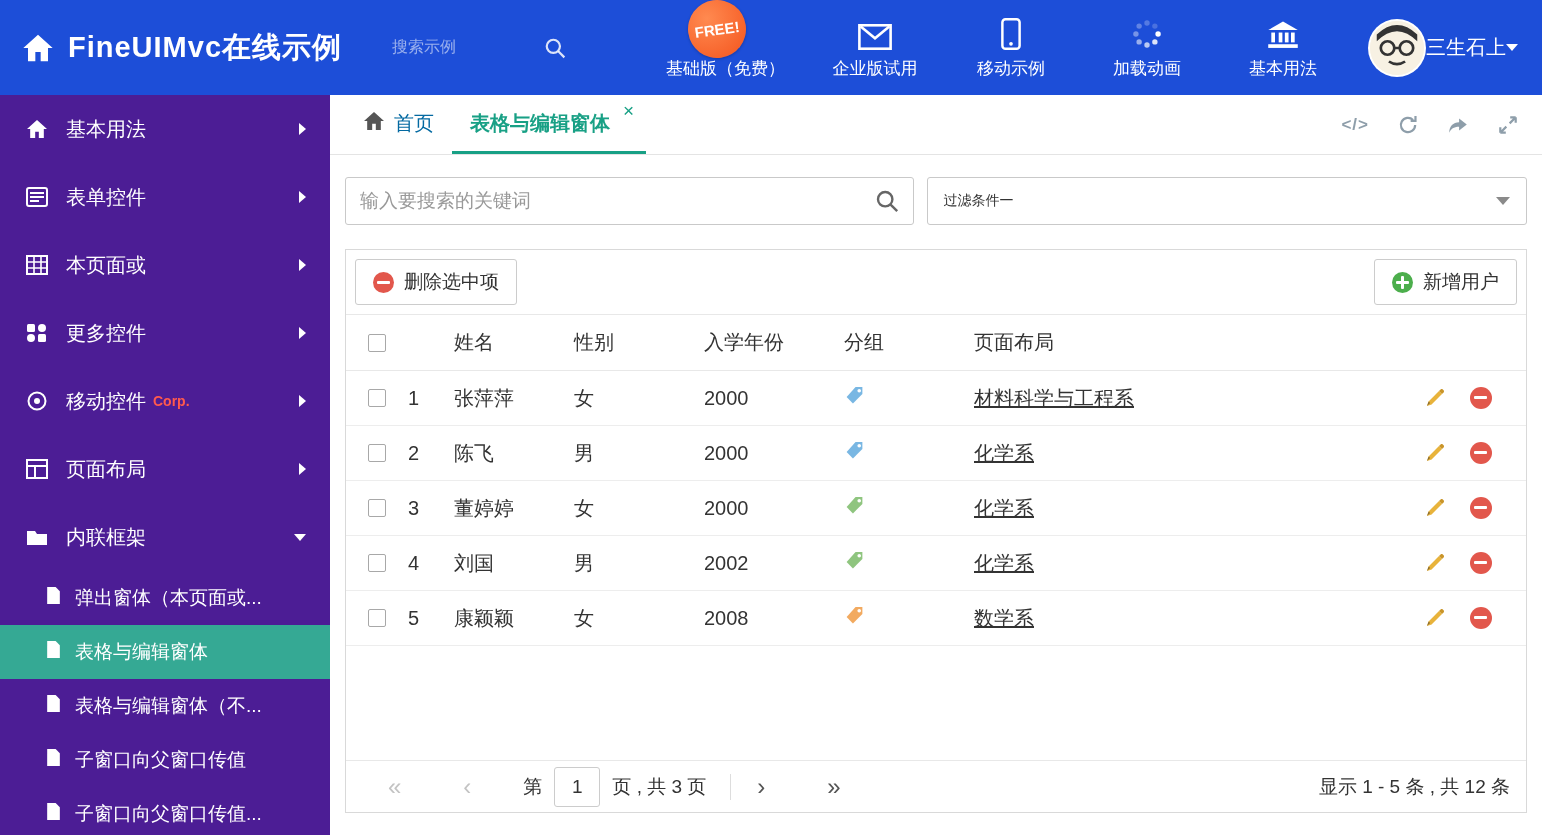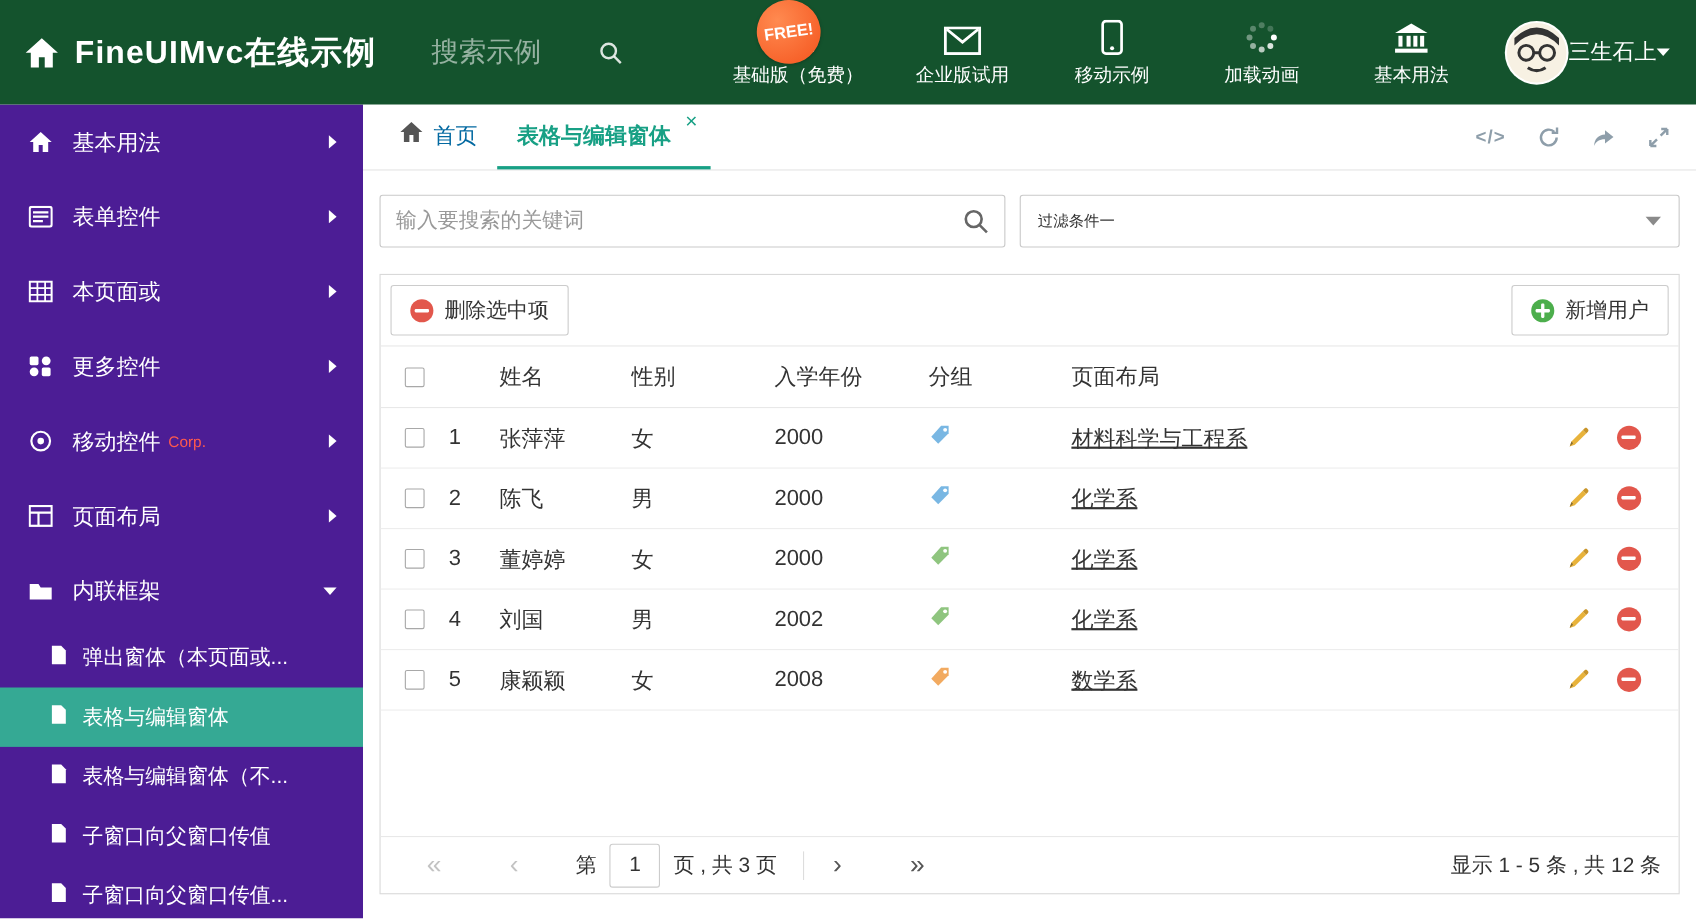--- a/index.html
+++ b/index.html
@@ -1,24 +1,24 @@
 <!DOCTYPE html>
 <html><head>
 <meta charset="utf-8">
 <style>
   * { box-sizing: border-box; }
   body { margin:0; font-family:"Liberation Sans", sans-serif; background:#fff; }
   .app { width:1542px; height:835px; overflow:hidden; display:flex; flex-direction:column; position:relative; }
 
   
-  .topbar { height:95px; background:#14532d; display:flex; align-items:center; position:relative; flex-shrink:0; }
+  .topbar { height:95px; background:#1d4ed8; display:flex; align-items:center; position:relative; flex-shrink:0; }
   .tb-home { margin-left:22px; display:flex; cursor:pointer; }
   .tb-title { color:#fff; font-size:29px; font-weight:bold; margin-left:14px; letter-spacing:1px; white-space:nowrap; }
   .tb-search { display:flex; align-items:center; margin-left:48px; }
-  .tb-search input { background:transparent; border:0; outline:0; color:#fff; font-size:25px; width:150px; font-family:Liberation Serif, serif; }
+  .tb-search input { background:transparent; border:0; outline:0; color:#fff; font-size:16px; width:150px; font-family:Liberation Mono, monospace; }
   .tb-search input::placeholder { color:rgba(255,255,255,.55); }
   .tb-search .sicon { color:rgba(255,255,255,.85); margin-left:4px; cursor:pointer; display:flex; }
   .tb-menu { display:flex; margin-left:100px; gap:44px; align-items:flex-end; }
   .tb-item { display:flex; flex-direction:column; align-items:center; color:#fff; cursor:pointer; min-width:92px; }
   .tb-item .ic { height:34px; display:flex; align-items:flex-end; }
   .tb-item .lb { font-size:17px; margin-top:7px; white-space:nowrap; }
   .free { position:absolute; left:688px; top:0px; width:58px; height:58px; border-radius:50%;
           background:radial-gradient(circle at 35% 30%, #ff8a50, #f4541d); color:#fff; font-size:15px;
           font-weight:bold; display:flex; align-items:center; justify-content:center; transform:rotate(-8deg);
           box-shadow:0 1px 3px rgba(0,0,0,.25); z-index:5; }
@@ -29,21 +29,21 @@
 
   
   .bodyrow { flex:1; display:flex; min-height:0; }
 
   
   .sidebar { width:330px; background:#4c1d95; flex-shrink:0; overflow:hidden; }
   .side-item { height:68px; display:flex; align-items:center; padding:0 24px; color:#fff; cursor:pointer; }
   .side-item .sic { width:26px; display:flex; justify-content:center; }
   .side-item .lbl { font-size:20px; margin-left:16px; }
   .side-item .grow { flex:1; }
-  .badge-corp { color:#ff5a4d; font-size:14px; margin-left:7px; font-weight:normal; }
+  .badge-corp { color:#ff5a4d; font-size:14px; margin-left:7px; font-weight:bold; }
   .chev-r { width:0; height:0; border-top:6px solid transparent; border-bottom:6px solid transparent; border-left:7px solid #fff; }
   .chev-d { width:0; height:0; border-left:6px solid transparent; border-right:6px solid transparent; border-top:7px solid #fff; }
   .side-sub { height:54px; display:flex; align-items:center; padding:0 20px 0 46px; color:#fff; font-size:19px; cursor:pointer; white-space:nowrap; }
   .side-sub.selected { background:#35a994; }
   .side-sub .lbl { margin-left:14px; }
 
   
   .main { flex:1; display:flex; flex-direction:column; min-width:0; background:#fff; }
   .tabbar { height:60px; border-bottom:1px solid #e4e4e4; display:flex; align-items:stretch; padding:0 15px; flex-shrink:0; }
   .tab { display:flex; align-items:center; gap:9px; padding:0 18px; border-bottom:3px solid transparent; font-size:20px; color:#0369a1; cursor:pointer; position:relative; }

